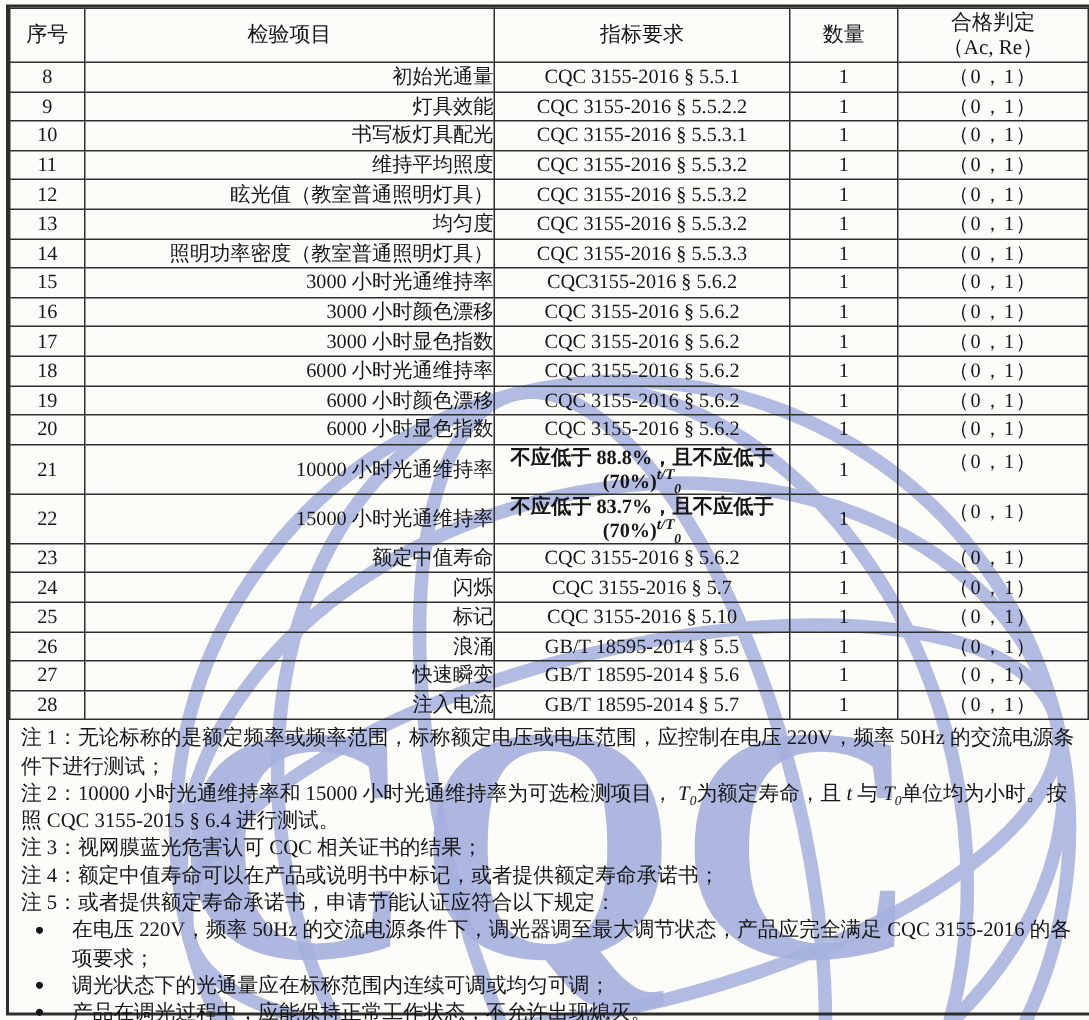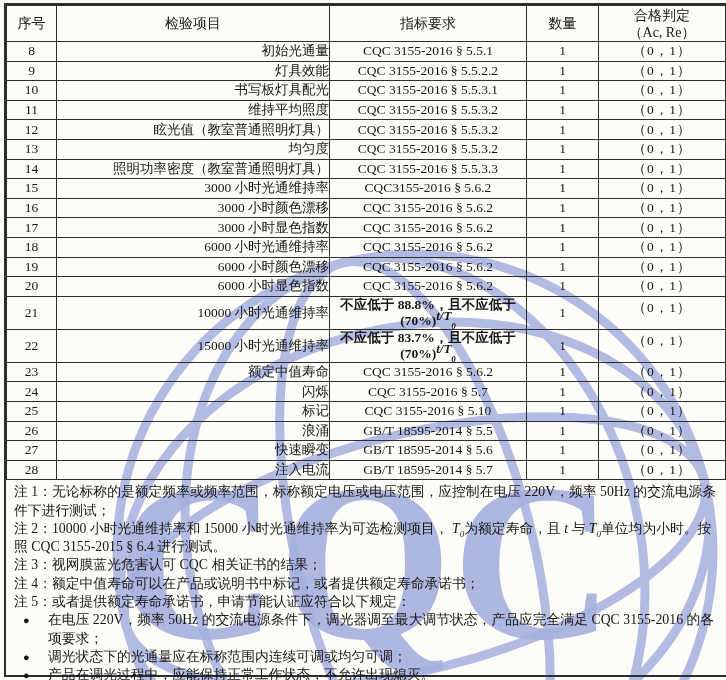--- a/index.html
+++ b/index.html
@@ -18,21 +18,21 @@
     border:1px solid #2e2e2e;font-weight:normal;text-align:center;
     vertical-align:middle;font-size:13.5px;padding:0;overflow:hidden;
   }
   .insp thead th{height:35px;font-size:14px;line-height:17px;}
   .insp tbody tr{height:19.6px;}
   .insp tbody tr.tall{height:33px;}
   td.item{text-align:right;padding-left:9px;white-space:nowrap;}
   td.judge{letter-spacing:1px;}
   tr.tall td.judge{vertical-align:top;padding-top:2px;}
   td.req div{line-height:15.5px;font-weight:bold;}
-  .sup{vertical-align:super;font-size:13px;font-style:italic;line-height:0;}
+  .sup{vertical-align:super;font-size:10px;font-style:italic;line-height:0;}
   .sub{vertical-align:sub;font-size:9px;font-style:italic;line-height:0;}
   .notes{padding:3px 8px 0 8px;font-size:13.8px;line-height:18.3px;}
   .notes p{margin:0;}
   .note-label{white-space:nowrap;}
   .italic{font-style:italic;}
   .bullet{position:relative;padding-left:34px;margin:0;}
   .bullet .marker{position:absolute;left:9px;top:0;font-size:11px;}
 </style>
 </head>
 <body>

